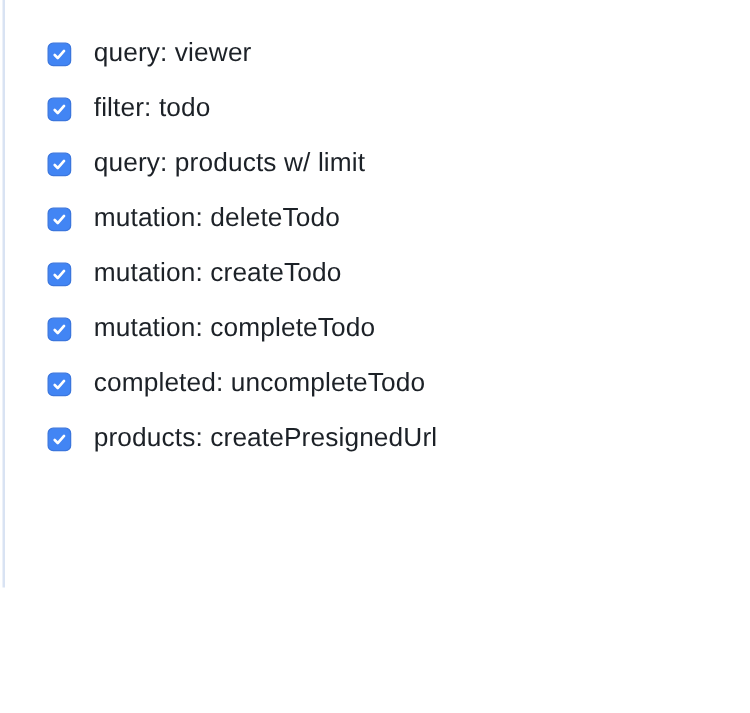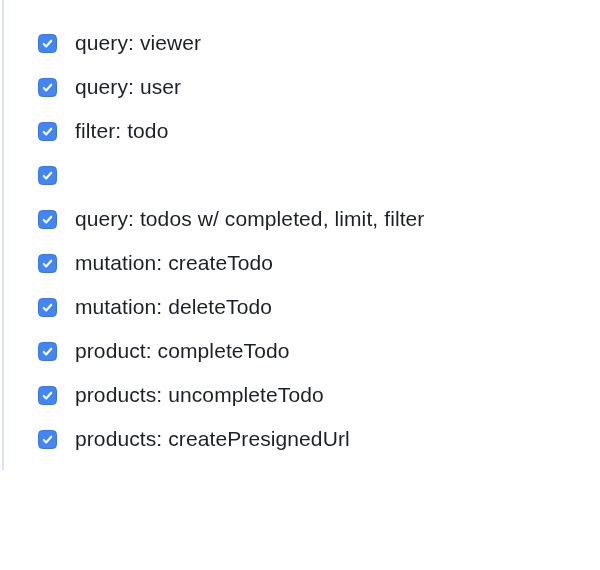--- a/index.html
+++ b/index.html
@@ -76,76 +76,61 @@
       </svg>
     </span>
     <span class="label">query: viewer</span>
   </li>
       <li class="row">
     <span class="checkbox" role="checkbox" aria-checked="true">
       <svg viewBox="0 0 16 16" fill="none" stroke="#ffffff" stroke-width="2.6" stroke-linecap="round" stroke-linejoin="round">
         <path d="M3.4 8.6 L6.4 11.6 L12.6 4.6"></path>
       </svg>
     </span>
-    <span class="label">query: user</span>
-  </li>
-      <li class="row">
-    <span class="checkbox" role="checkbox" aria-checked="true">
-      <svg viewBox="0 0 16 16" fill="none" stroke="#ffffff" stroke-width="2.6" stroke-linecap="round" stroke-linejoin="round">
-        <path d="M3.4 8.6 L6.4 11.6 L12.6 4.6"></path>
-      </svg>
-    </span>
     <span class="label">filter: todo</span>
   </li>
       <li class="row">
     <span class="checkbox" role="checkbox" aria-checked="true">
       <svg viewBox="0 0 16 16" fill="none" stroke="#ffffff" stroke-width="2.6" stroke-linecap="round" stroke-linejoin="round">
         <path d="M3.4 8.6 L6.4 11.6 L12.6 4.6"></path>
       </svg>
     </span>
+    <span class="label">query: products w/ limit</span>
   </li>
       <li class="row">
     <span class="checkbox" role="checkbox" aria-checked="true">
       <svg viewBox="0 0 16 16" fill="none" stroke="#ffffff" stroke-width="2.6" stroke-linecap="round" stroke-linejoin="round">
         <path d="M3.4 8.6 L6.4 11.6 L12.6 4.6"></path>
       </svg>
     </span>
-    <span class="label">query: todos w/ completed, limit, filter</span>
+    <span class="label">mutation: deleteTodo</span>
   </li>
       <li class="row">
     <span class="checkbox" role="checkbox" aria-checked="true">
       <svg viewBox="0 0 16 16" fill="none" stroke="#ffffff" stroke-width="2.6" stroke-linecap="round" stroke-linejoin="round">
         <path d="M3.4 8.6 L6.4 11.6 L12.6 4.6"></path>
       </svg>
     </span>
     <span class="label">mutation: createTodo</span>
   </li>
       <li class="row">
     <span class="checkbox" role="checkbox" aria-checked="true">
       <svg viewBox="0 0 16 16" fill="none" stroke="#ffffff" stroke-width="2.6" stroke-linecap="round" stroke-linejoin="round">
         <path d="M3.4 8.6 L6.4 11.6 L12.6 4.6"></path>
       </svg>
     </span>
-    <span class="label">mutation: deleteTodo</span>
+    <span class="label">mutation: completeTodo</span>
   </li>
       <li class="row">
     <span class="checkbox" role="checkbox" aria-checked="true">
       <svg viewBox="0 0 16 16" fill="none" stroke="#ffffff" stroke-width="2.6" stroke-linecap="round" stroke-linejoin="round">
         <path d="M3.4 8.6 L6.4 11.6 L12.6 4.6"></path>
       </svg>
     </span>
-    <span class="label">product: completeTodo</span>
-  </li>
-      <li class="row">
-    <span class="checkbox" role="checkbox" aria-checked="true">
-      <svg viewBox="0 0 16 16" fill="none" stroke="#ffffff" stroke-width="2.6" stroke-linecap="round" stroke-linejoin="round">
-        <path d="M3.4 8.6 L6.4 11.6 L12.6 4.6"></path>
-      </svg>
-    </span>
-    <span class="label">products: uncompleteTodo</span>
+    <span class="label">completed: uncompleteTodo</span>
   </li>
       <li class="row">
     <span class="checkbox" role="checkbox" aria-checked="true">
       <svg viewBox="0 0 16 16" fill="none" stroke="#ffffff" stroke-width="2.6" stroke-linecap="round" stroke-linejoin="round">
         <path d="M3.4 8.6 L6.4 11.6 L12.6 4.6"></path>
       </svg>
     </span>
     <span class="label">products: createPresignedUrl</span>
   </li>
     </ul>

